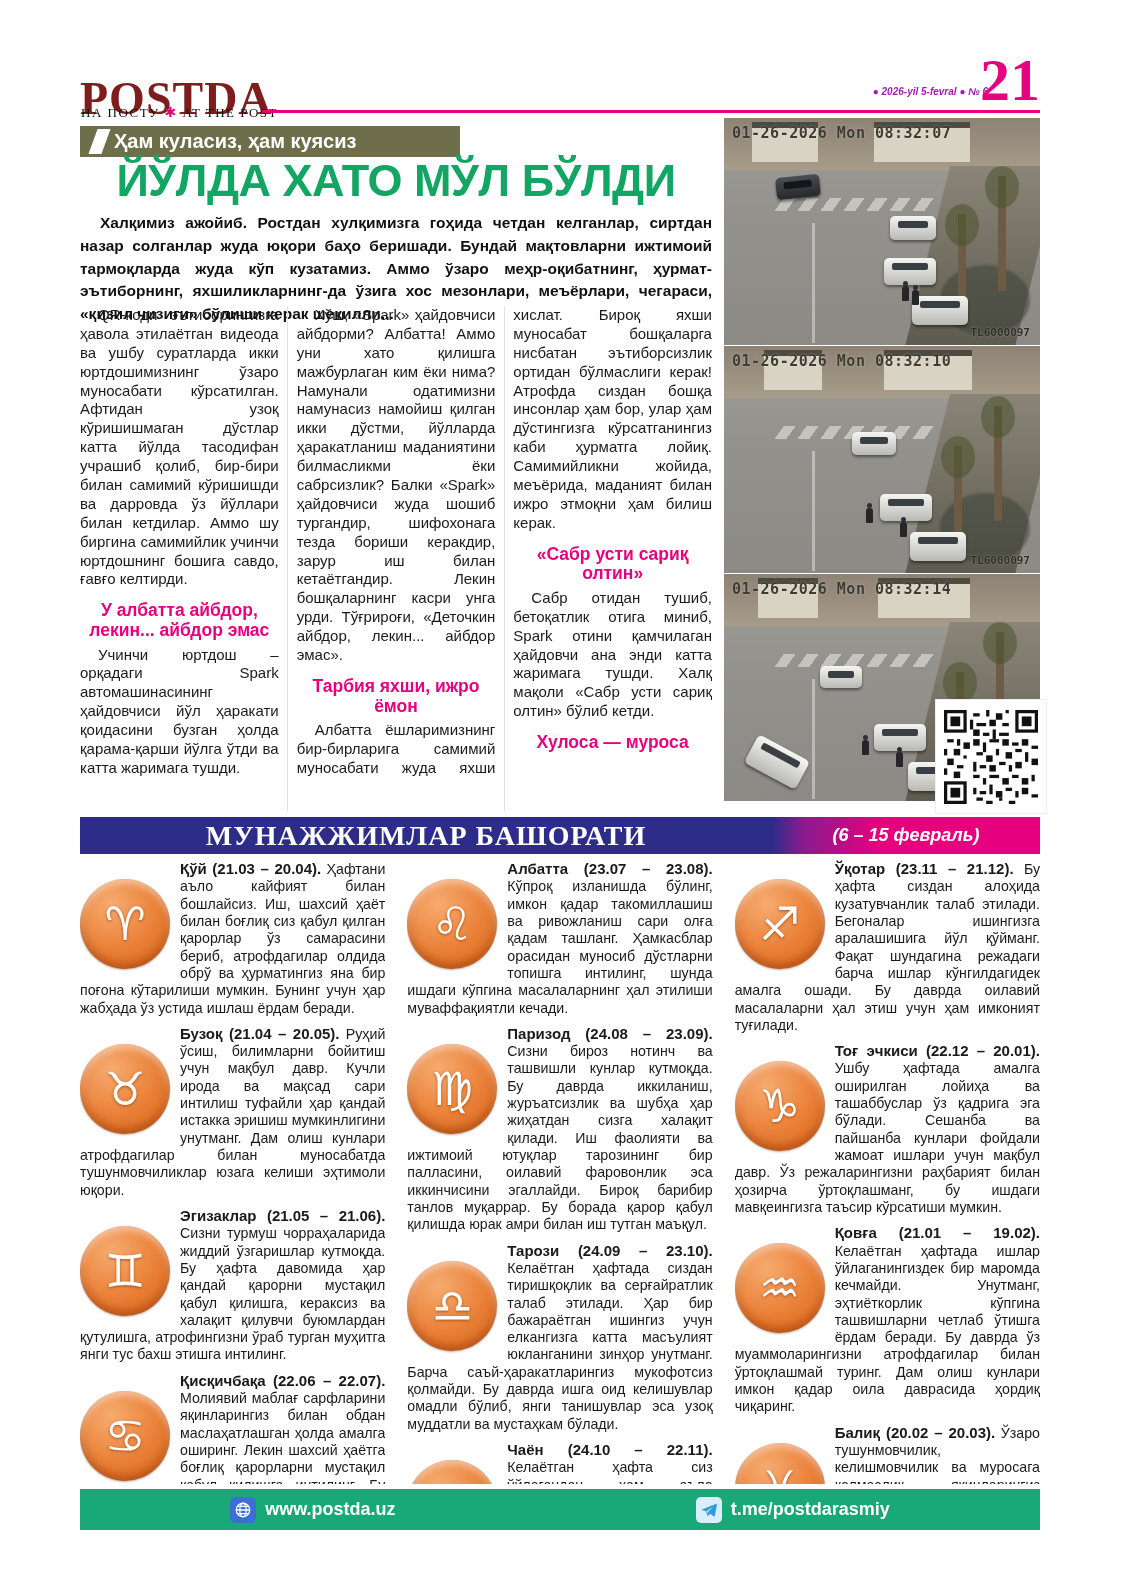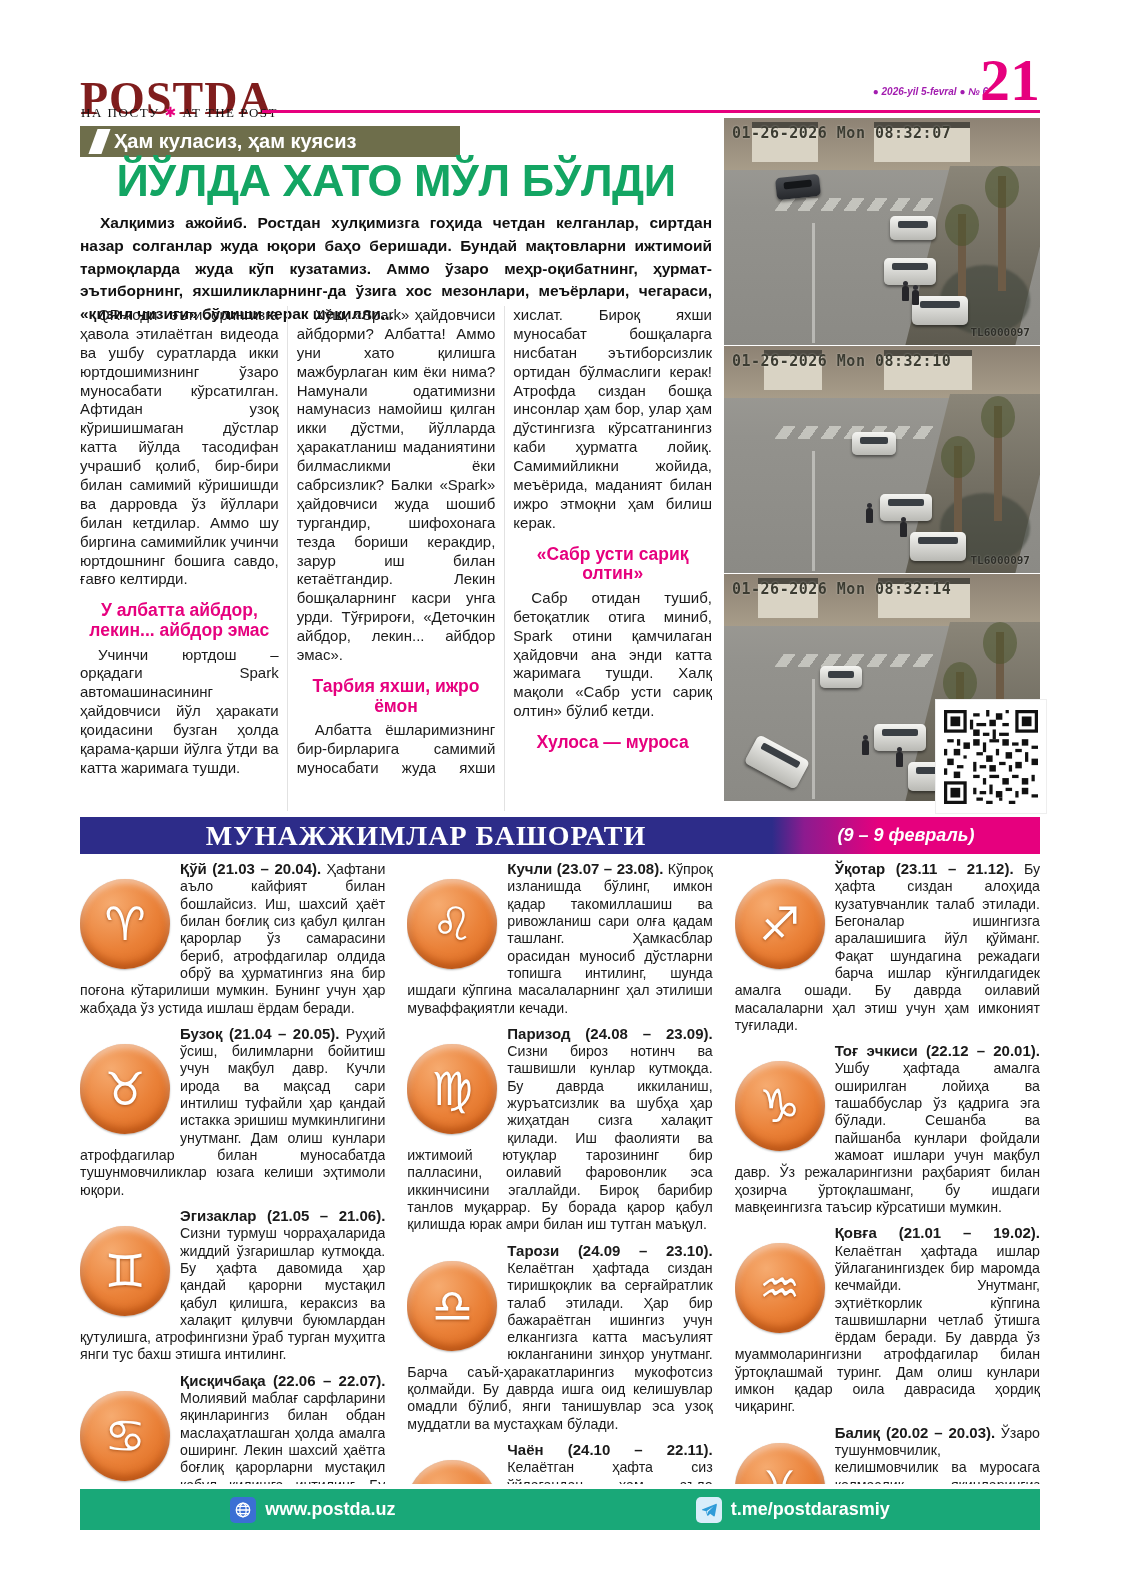--- a/index.html
+++ b/index.html
@@ -282,21 +282,21 @@
         <rect x="10" y="27" width="2" height="1"></rect>
           <rect x="13" y="28" width="2" height="1"></rect>
           <rect x="17" y="27" width="1" height="1"></rect>
           <rect x="20" y="28" width="2" height="1"></rect>
       </g>
     </svg>
   </div>
 
   <div class="horo-banner">
     <div class="horo-title">МУНАЖЖИМЛАР БАШОРАТИ</div>
-    <div class="horo-period">(9 – 9 февраль)</div>
+    <div class="horo-period">(6 – 15 февраль)</div>
   </div>
 
   <div class="horo">
 
     <div class="hcol">
       <div class="sign">
         <p><span class="badge">♈</span><b><span>Қўй</span> <span>(21.03 – 20.04).</span></b> <span>Ҳафтани аъло кайфият билан бошлайсиз. Иш, шахсий ҳаёт билан боғлиқ сиз қабул қилган қарорлар ўз самарасини бериб, атрофдагилар олдида обрў ва ҳурматингиз яна бир поғона кўтарилиши мумкин. Бунинг учун ҳар жабҳада ўз устида ишлаш ёрдам беради.</span></p>
       </div>
       <div class="sign">
         <p><span class="badge">♉</span><b><span>Бузоқ</span> <span>(21.04 – 20.05).</span></b> <span>Руҳий ўсиш, билимларни бойитиш учун мақбул давр. Кучли ирода ва мақсад сари интилиш туфайли ҳар қандай истакка эришиш мумкинлигини унутманг. Дам олиш кунлари атрофдагилар билан муносабатда тушунмовчиликлар юзага келиши эҳтимоли юқори.</span></p>
@@ -304,21 +304,21 @@
       <div class="sign">
         <p><span class="badge">♊</span><b><span>Эгизаклар</span> <span>(21.05 – 21.06).</span></b> <span>Сизни турмуш чорраҳаларида жиддий ўзгаришлар кутмоқда. Бу ҳафта давомида ҳар қандай қарорни мустақил қабул қилишга, кераксиз ва халақит қилувчи буюмлардан қутулишга, атрофингизни ўраб турган муҳитга янги тус бахш этишга интилинг.</span></p>
       </div>
       <div class="sign">
         <p><span class="badge">♋</span><b><span>Қисқичбақа</span> <span>(22.06 – 22.07).</span></b> <span>Молиявий маблағ сарфларини яқинларингиз билан обдан маслаҳатлашган ҳолда амалга оширинг. Лекин шахсий ҳаётга боғлиқ қарорларни мустақил қабул қилишга интилинг. Бу ҳафта вақтинча ишни ва оилавий ташвишларни бир четга суриб, ўз қизиқиш ва севимли машғулотларингиз учун вақт ажратинг.</span></p>
       </div>
     </div>
 
     <div class="hcol">
       <div class="sign">
-        <p><span class="badge">♌</span><b><span>Кучли</span> <span>(23.07 – 23.08).</span></b> <span>Кўпроқ изланишда бўлинг, имкон қадар такомиллашиш ва ривожланиш сари олға қадам ташланг. Ҳамкасблар орасидан муносиб дўстларни топишга интилинг, шунда ишдаги кўпгина масалаларнинг ҳал этилиши муваффақиятли кечади.</span></p>
+        <p><span class="badge">♌</span><b><span>Албатта</span> <span>(23.07 – 23.08).</span></b> <span>Кўпроқ изланишда бўлинг, имкон қадар такомиллашиш ва ривожланиш сари олға қадам ташланг. Ҳамкасблар орасидан муносиб дўстларни топишга интилинг, шунда ишдаги кўпгина масалаларнинг ҳал этилиши муваффақиятли кечади.</span></p>
       </div>
       <div class="sign">
         <p><span class="badge">♍</span><b><span>Паризод</span> <span>(24.08 – 23.09).</span></b> <span>Сизни бироз нотинч ва ташвишли кунлар кутмоқда. Бу даврда иккиланиш, журъатсизлик ва шубҳа ҳар жиҳатдан сизга халақит қилади. Иш фаолияти ва ижтимоий ютуқлар тарозининг бир палласини, оилавий фаровонлик эса иккинчисини эгаллайди. Бироқ барибир танлов муқаррар. Бу борада қарор қабул қилишда юрак амри билан иш тутган маъқул.</span></p>
       </div>
       <div class="sign">
         <p><span class="badge">♎</span><b><span>Тарози</span> <span>(24.09 – 23.10).</span></b> <span>Келаётган ҳафтада сиздан тиришқоқлик ва серғайратлик талаб этилади. Ҳар бир бажараётган ишингиз учун елкангизга катта масъулият юкланганини зинҳор унутманг. Барча саъй-ҳаракатларингиз мукофотсиз қолмайди. Бу даврда ишга оид келишувлар омадли бўлиб, янги танишувлар эса узоқ муддатли ва мустаҳкам бўлади.</span></p>
       </div>
       <div class="sign">
         <p><span class="badge">♏</span><b><span>Чаён</span> <span>(24.10 – 22.11).</span></b> <span>Келаётган ҳафта сиз ўйлагандан ҳам аъло даражада кечади ва бу даврда сиздан бахтли одам бўлмайди. Янги танишувлар, учрашувлар, қизиқарли тадбирлар сизга манзур бўлади. Дам олиш кунларини ижодга бағишланг.</span></p>
       </div>

